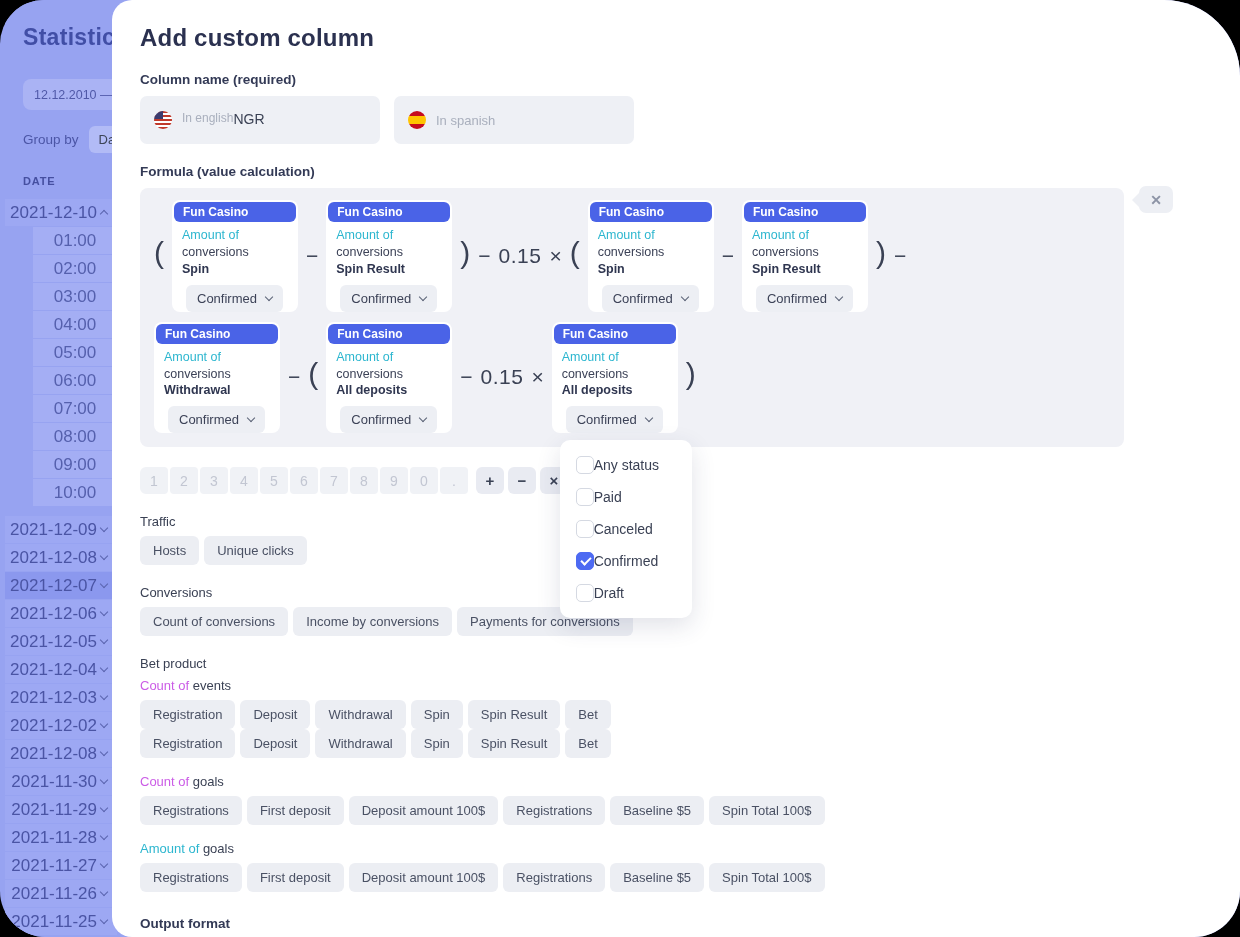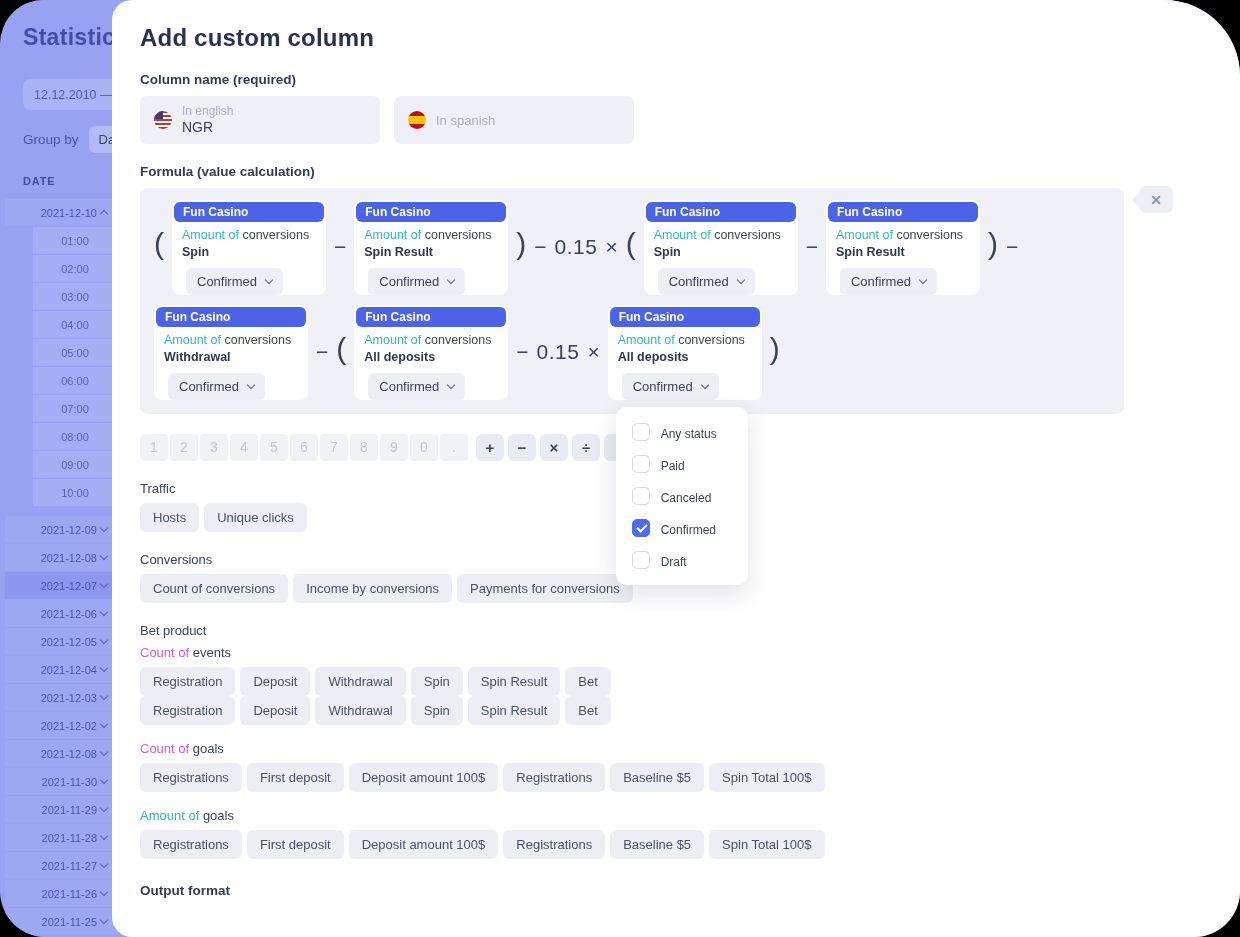--- a/index.html
+++ b/index.html
@@ -7,65 +7,65 @@
   .page { position:relative; width:1240px; height:937px; border-radius:44px 76px 46px 46px; overflow:hidden; background:#97a3f1; }
 
   
   .backdrop { position:absolute; left:5px; top:0; width:112px; height:100%; background:#97a3f1; overflow:hidden; }
   .bd-title { font-size:23px; font-weight:bold; color:#414ea6; padding:24px 0 0 18px; white-space:nowrap; letter-spacing:.3px; }
   .bd-range { margin:28px 0 0 18px; width:110px; height:31px; background:#aab3f4; border-radius:8px; display:flex; align-items:center; padding-left:11px; font-size:12.5px; color:#5059a8; white-space:nowrap; overflow:hidden; }
   .bd-groupby { display:flex; align-items:center; margin:16px 8px 0 18px; gap:10px; }
   .bd-groupby-label { font-size:13.5px; color:#4b55a6; white-space:nowrap; }
   .bd-groupby-chip { background:#b2bbf6; border-radius:6px; height:27px; display:flex; align-items:center; padding:0 10px; font-size:13px; color:#3c4457; }
   .bd-date-header { margin:22px 0 12px 18px; font-size:11px; font-weight:bold; letter-spacing:.8px; color:#454fa0; }
-  .bd-row { height:27px; margin-bottom:1px; background:#9da8f3; display:flex; align-items:center; justify-content:flex-end; padding-right:10px; gap:4px; font-size:11px; color:#4a54a4; white-space:nowrap; }
+  .bd-row { height:27px; margin-bottom:1px; background:#9da8f3; display:flex; align-items:center; justify-content:flex-end; padding-right:10px; gap:4px; font-size:17px; color:#4a54a4; white-space:nowrap; }
   .bd-row.selected { background:#8b98ee; }
   .bd-hour { margin-left:28px; background:#a4aef4; justify-content:center; padding-right:0; color:#5560ad; }
   .chev { display:inline-block; width:6px; height:6px; border-right:1.6px solid #5a64ae; border-bottom:1.6px solid #5a64ae; transform:rotate(45deg); margin-top:-3px; }
   .chev.up { transform:rotate(-135deg); margin-top:3px; }
 
   
   .modal { position:absolute; left:112px; top:0; right:0; bottom:0; background:#fff; border-radius:20px 0 0 20px; padding:24px 0 0 28px; }
   .m-title { font-size:24px; font-weight:bold; color:#2b3150; letter-spacing:.2px; margin-bottom:20px; }
   .field-label { font-size:13.5px; font-weight:bold; color:#333a56; margin-bottom:9px; }
 
   .name-inputs { display:flex; gap:14px; margin-bottom:20px; }
   .name-input { width:240px; height:48px; background:#eef0f5; border-radius:7px; display:flex; align-items:center; gap:10px; padding:0 14px; cursor:text; }
   .flag { width:18px; height:18px; border-radius:50%; flex:none; position:relative; overflow:hidden; }
   .flag-us { background:repeating-linear-gradient(#c0392b 0 2px, #fff 2px 4px); }
   .flag-us::after { content:""; position:absolute; left:0; top:0; width:9px; height:8px; background:#3c3b6e; }
   .flag-es { background:linear-gradient(#c60b1e 0 26%, #ffc400 26% 74%, #c60b1e 74% 100%); }
-  .ni-lines { display:flex; flex-direction:column; line-height:1.25; }
+  .ni-lines { display:flex; flex-direction:row; line-height:1.25; }
   .ni-placeholder { font-size:12px; color:#a9afbd; }
   .ni-value { font-size:14px; color:#3a4154; }
 
   
   .formula-wrap { position:relative; width:984px; }
   .formula-panel { width:984px; background:#f0f1f6; border-radius:8px; padding:12px 14px 14px; display:flex; flex-direction:column; gap:10px; }
   .f-row { display:flex; align-items:center; gap:8px; }
   .f-op { font-size:21px; color:#3a4154; font-weight:500; }
   .f-paren { font-size:30px; font-weight:300; color:#3a4154; line-height:1; padding-bottom:6px; }
   .f-num { font-size:21px; color:#3a4154; letter-spacing:.5px; }
 
-  .chip { width:154px; background:#fff; border-radius:8px; padding:2px 2px 0 2px; display:flex; flex-direction:column; }
+  .chip { width:126px; background:#fff; border-radius:8px; padding:2px 2px 0 2px; display:flex; flex-direction:column; }
   .chip-head { background:#4a63e7; color:#fff; font-size:12px; font-weight:bold; border-radius:6px; padding:3px 9px; }
   .chip-body { padding:5px 8px 0; line-height:1.35; }
   .chip-line { font-size:12.5px; color:#3c4257; }
   .chip-prefix { color:#2cb6cf; }
   .chip-event { font-size:12.5px; font-weight:bold; color:#2f3650; }
   .pill-wrap { position:relative; margin-top:7px; align-self:flex-start;padding-left:12px; }
   .status-pill { display:inline-flex; align-items:center; gap:9px; background:#edeff4; border-radius:6px; padding:6px 11px; font-size:13px; color:#3c4257; cursor:pointer; }
   .status-pill .chev { border-color:#5a6275; }
 
   .close-btn { position:absolute; left:1027px; top:186px; width:34px; height:27px; background:#edeff4; border-radius:7px; display:flex; align-items:center; justify-content:center; font-size:14px; font-weight:bold; color:#8d94a6; cursor:pointer; }
   .close-btn::before { content:""; position:absolute; left:-7px; top:50%; transform:translateY(-50%); border-top:8px solid transparent; border-bottom:8px solid transparent; border-right:8px solid #edeff4; }
 
   
   .dropdown { position:absolute; left:6px; top:calc(100% + 7px); width:132px; background:#fff; border-radius:10px; box-shadow:0 8px 24px rgba(40,50,90,.14); padding:9px 0; z-index:40; }
-  .dd-item { display:flex; align-items:flex-end; gap:11px; padding:7px 16px; font-size:12px; color:#3a4154; cursor:pointer; white-space:nowrap; }
+  .dd-item { display:flex; align-items:center; padding:7px 16px; font-size:14px; color:#3a4154; cursor:pointer; white-space:nowrap; }
   .cb { width:18px; height:18px; border:1.5px solid #d5d9e2; border-radius:5px; background:#fff; flex:none; position:relative; }
   .cb.checked { background:#4d6af2; border-color:#4d6af2; }
   .cb.checked::after { content:""; position:absolute; left:4px; top:4px; width:8px; height:4px; border-left:2px solid #fff; border-bottom:2px solid #fff; transform:rotate(-45deg); }
 
   
   .keypad { display:flex; align-items:center; margin-top:20px; }
   .kp-digits { display:flex; gap:2px; }
   .kp-digit { width:28px; height:27px; background:#f0f2f6; color:#c2c6d2; font-size:14px; display:flex; align-items:center; justify-content:center; border-radius:4px; cursor:pointer; }
   .kp-digit:first-child { border-radius:6px 4px 4px 6px; }
   .kp-ops { display:flex; gap:4px; margin-left:8px; }

